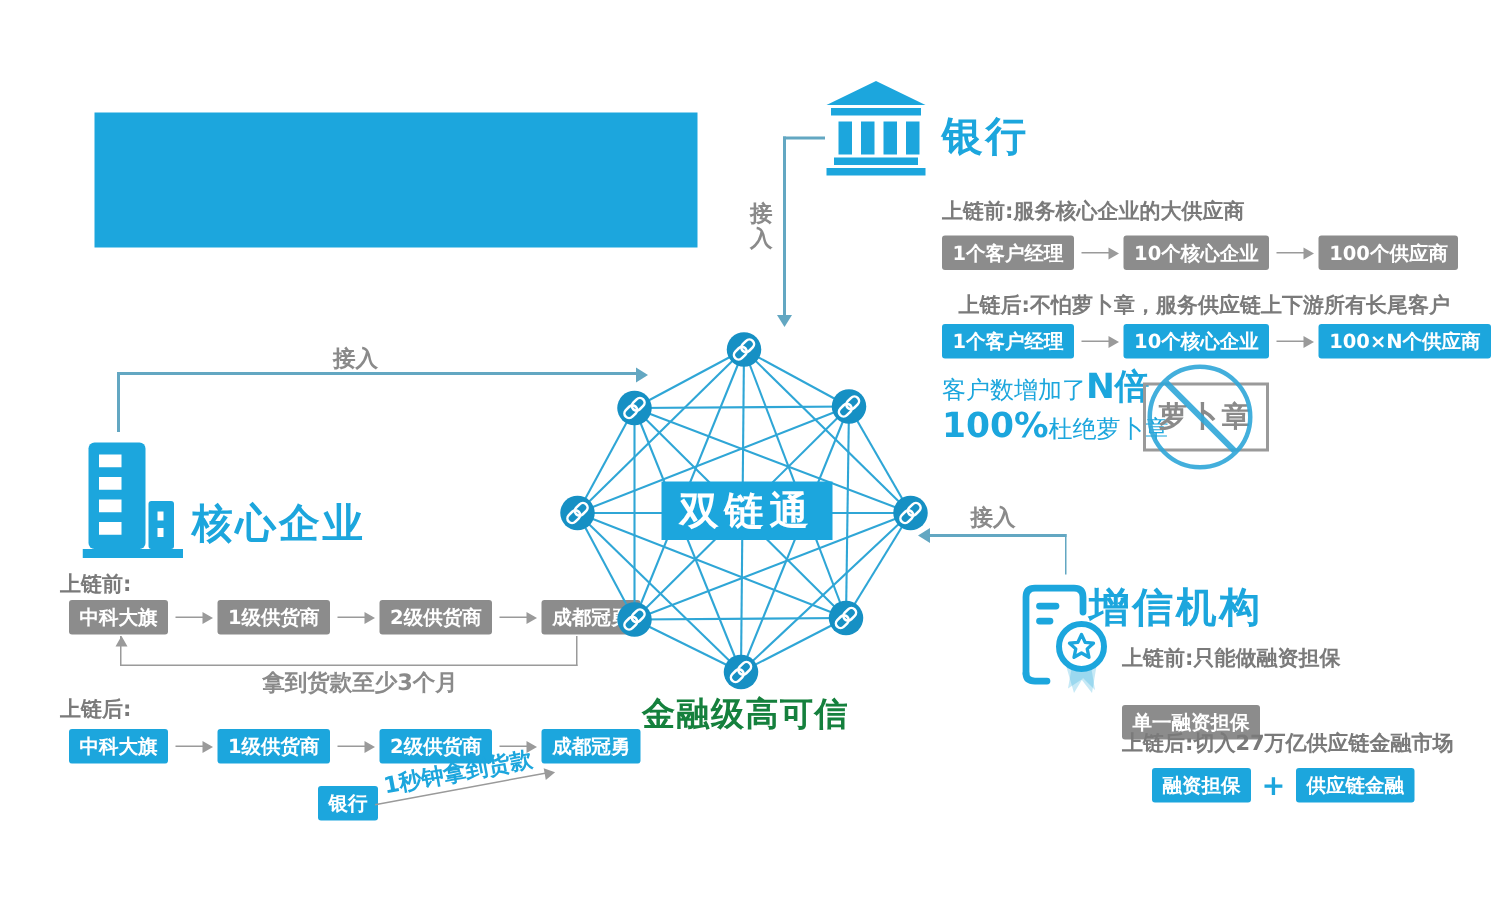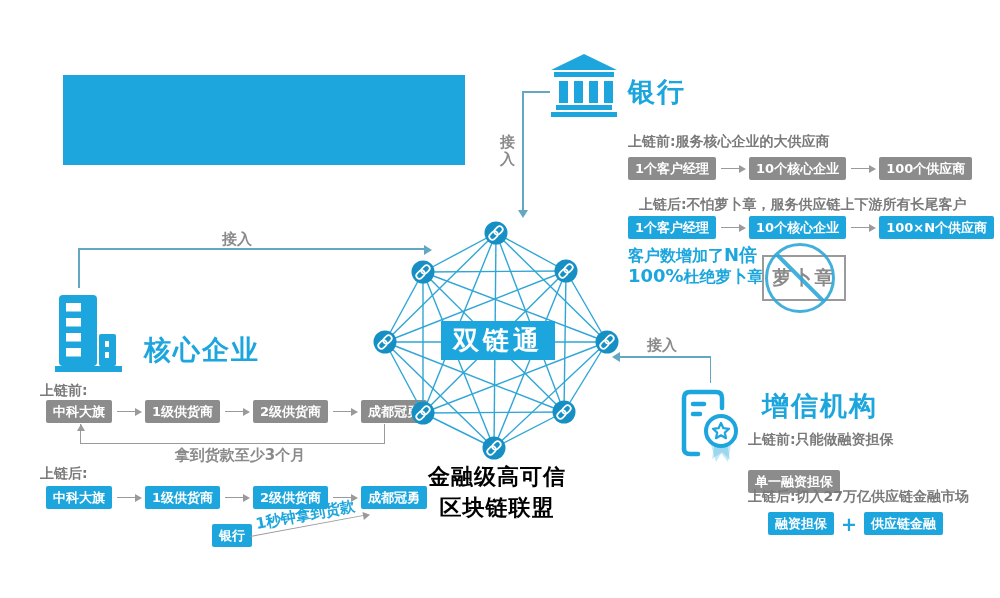--- a/index.html
+++ b/index.html
@@ -28,43 +28,43 @@
   
   .cline{background:#63A7C2;}
   .ah-down{width:0;height:0;border-top:8px solid #63A7C2;border-left:5px solid transparent;border-right:5px solid transparent;}
   .ah-right{width:0;height:0;border-left:8px solid #63A7C2;border-top:5px solid transparent;border-bottom:5px solid transparent;}
   .ah-left{width:0;height:0;border-right:8px solid #63A7C2;border-top:5px solid transparent;border-bottom:5px solid transparent;}
   .ah-up-gray{width:0;height:0;border-bottom:7px solid #9a9a9a;border-left:4.5px solid transparent;border-right:4.5px solid transparent;}
   .vtext{width:17px;line-height:1.15;font-size:15px;color:#8a8a8a;font-weight:600;text-align:center;}
   .connect-label{font-size:15px;color:#8a8a8a;font-weight:600;}
   
   .res{color:#1CA6DD;line-height:1.15;}
-  .res-small{font-size:16px;font-weight:700;}
-  .res-big{font-size:18px;font-weight:800;}
+  .res-small{font-size:16px;font-weight:400;}
+  .res-big{font-size:23px;font-weight:800;}
   
   .stamp-box{left:762px;top:255px;width:80px;height:42px;border:2.5px solid #9a9a9a;
     color:#8a8a8a;font-size:19px;font-weight:700;display:flex;align-items:center;justify-content:center;letter-spacing:2px;background:transparent;}
   .stamp-circle{left:765px;top:243px;width:64px;height:64px;border:3.5px solid #2FA7D9;border-radius:50%;opacity:.9;}
   .stamp-circle::after{content:"";position:absolute;left:50%;top:-1px;bottom:-1px;width:3.5px;background:#2FA7D9;
     transform:translateX(-50%) rotate(-45deg);}
   
   .loop{left:80px;top:424px;width:303px;height:19px;
     border-left:1.5px solid #9a9a9a;border-right:1.5px solid #9a9a9a;border-bottom:1.5px solid #9a9a9a;}
   .loop-note{left:140px;top:446px;width:200px;text-align:center;font-size:15px;color:#8a8a8a;font-weight:600;}
   
   .diag-line{left:250px;top:536px;width:120px;height:0;border-top:1.5px solid #9a9a9a;
     transform:rotate(-10.5deg);transform-origin:left center;}
   .diag-line::after{content:"";position:absolute;right:-2px;top:-4.5px;
     border-left:7px solid #9a9a9a;border-top:4px solid transparent;border-bottom:4px solid transparent;}
   .diag-note{left:256px;top:515px;font-size:15px;font-weight:700;color:#1CA6DD;
     transform:rotate(-10.5deg);transform-origin:left center;white-space:nowrap;}
   
   .hub{left:441px;top:321px;width:114px;height:39px;background:#1CA6DD;color:#fff;
     display:flex;align-items:center;justify-content:center;font-size:26px;font-weight:800;letter-spacing:4px;z-index:3;}
-  .mesh-caption{left:397px;top:462px;width:200px;text-align:center;color:#000000;
+  .mesh-caption{left:397px;top:462px;width:200px;text-align:center;color:#15803d;
     font-size:22px;font-weight:800;line-height:1.4;letter-spacing:1px;}
   .plus{color:#1CA6DD;font-size:19px;font-weight:800;margin:0 4px;}
 </style>
 </head>
 <body>
 
 <div class="abs banner">
 </div>
 
 <svg class="abs" style="left:350px;top:200px;z-index:1;" width="290" height="270" viewBox="350 200 290 270">
@@ -114,21 +114,20 @@
   <use href="#cl" transform="translate(607,342)"></use>
   <use href="#cl" transform="translate(423,413)"></use>
   <use href="#cl" transform="translate(564,412)"></use>
   <use href="#cl" transform="translate(494,448)"></use>
 </svg>
 
 <div class="abs hub">双链通</div>
 
 <div class="abs mesh-caption">
   <div>金融级高可信</div>
-  <div>区块链联盟</div>
 </div>
 
 <svg class="abs" style="left:548px;top:52px;" width="72" height="66" viewBox="0 0 72 64">
   <g fill="#1CA6DD">
     <polygon points="36,1 69,17 3,17"></polygon>
     <rect x="6" y="19" width="60" height="5"></rect>
     <rect x="11" y="28" width="9" height="22"></rect>
     <rect x="26" y="28" width="9" height="22"></rect>
     <rect x="41" y="28" width="9" height="22"></rect>
     <rect x="56" y="28" width="9" height="22"></rect>
@@ -186,21 +185,21 @@
   </g>
   <g fill="#ffffff">
     <rect x="11" y="11" width="15" height="8.5"></rect>
     <rect x="11" y="26" width="15" height="8.5"></rect>
     <rect x="11" y="41" width="15" height="8.5"></rect>
     <rect x="11" y="56" width="15" height="8.5"></rect>
     <rect x="50" y="49" width="4" height="6"></rect>
     <rect x="50" y="60" width="4" height="6"></rect>
   </g>
 </svg>
-<div class="abs stitle" style="left:144px;top:336px;">核心企业</div>
+<div class="abs stitle" style="left:128px;top:336px;">核心企业</div>
 
 <div class="abs slabel" style="left:40px;top:383px;">上链前:</div>
 <div class="abs flow" style="left:46px;top:400px;">
   <span class="gbox">中科大旗</span>
   <span class="harrow"></span>
   <span class="gbox">1级供货商</span>
   <span class="harrow"></span>
   <span class="gbox">2级供货商</span>
   <span class="harrow"></span>
   <span class="gbox">成都冠勇</span>
@@ -235,21 +234,21 @@
     <line x1="17" y1="18" x2="28" y2="18"></line>
     <line x1="17" y1="28" x2="24" y2="28"></line>
   </g>
   <g>
     <path d="M33 52 L40 76 L46 66 L54 74 L50 50 Z" fill="#1CA6DD" opacity="0.25"></path>
     <path d="M56 52 L52 76 L45 67 L36 73 L40 50 Z" fill="#1CA6DD" opacity="0.25"></path>
     <circle cx="45" cy="45" r="15" fill="#ffffff" stroke="#1CA6DD" stroke-width="4"></circle>
     <path d="M45 37 L47.4 42.2 L53 42.8 L48.8 46.6 L50 52.2 L45 49.3 L40 52.2 L41.2 46.6 L37 42.8 L42.6 42.2 Z" fill="none" stroke="#1CA6DD" stroke-width="2.2" stroke-linejoin="round"></path>
   </g>
 </svg>
-<div class="abs stitle" style="left:762px;top:392px;">增信机构</div>
+<div class="abs stitle" style="left:726px;top:392px;">增信机构</div>
 
 <div class="abs slabel" style="left:748px;top:432px;text-align:right;">上链前:只能做融资担保</div>
 <div class="abs flow" style="left:748px;top:470px;">
   <span class="gbox">单一融资担保</span>
 </div>
 
 <div class="abs slabel" style="left:748px;top:489px;">上链后:切入27万亿供应链金融市场</div>
 <div class="abs flow" style="left:748px;top:512px;margin-left:20px;">
   <span class="bbox">融资担保</span>
   <span class="plus">+</span>

